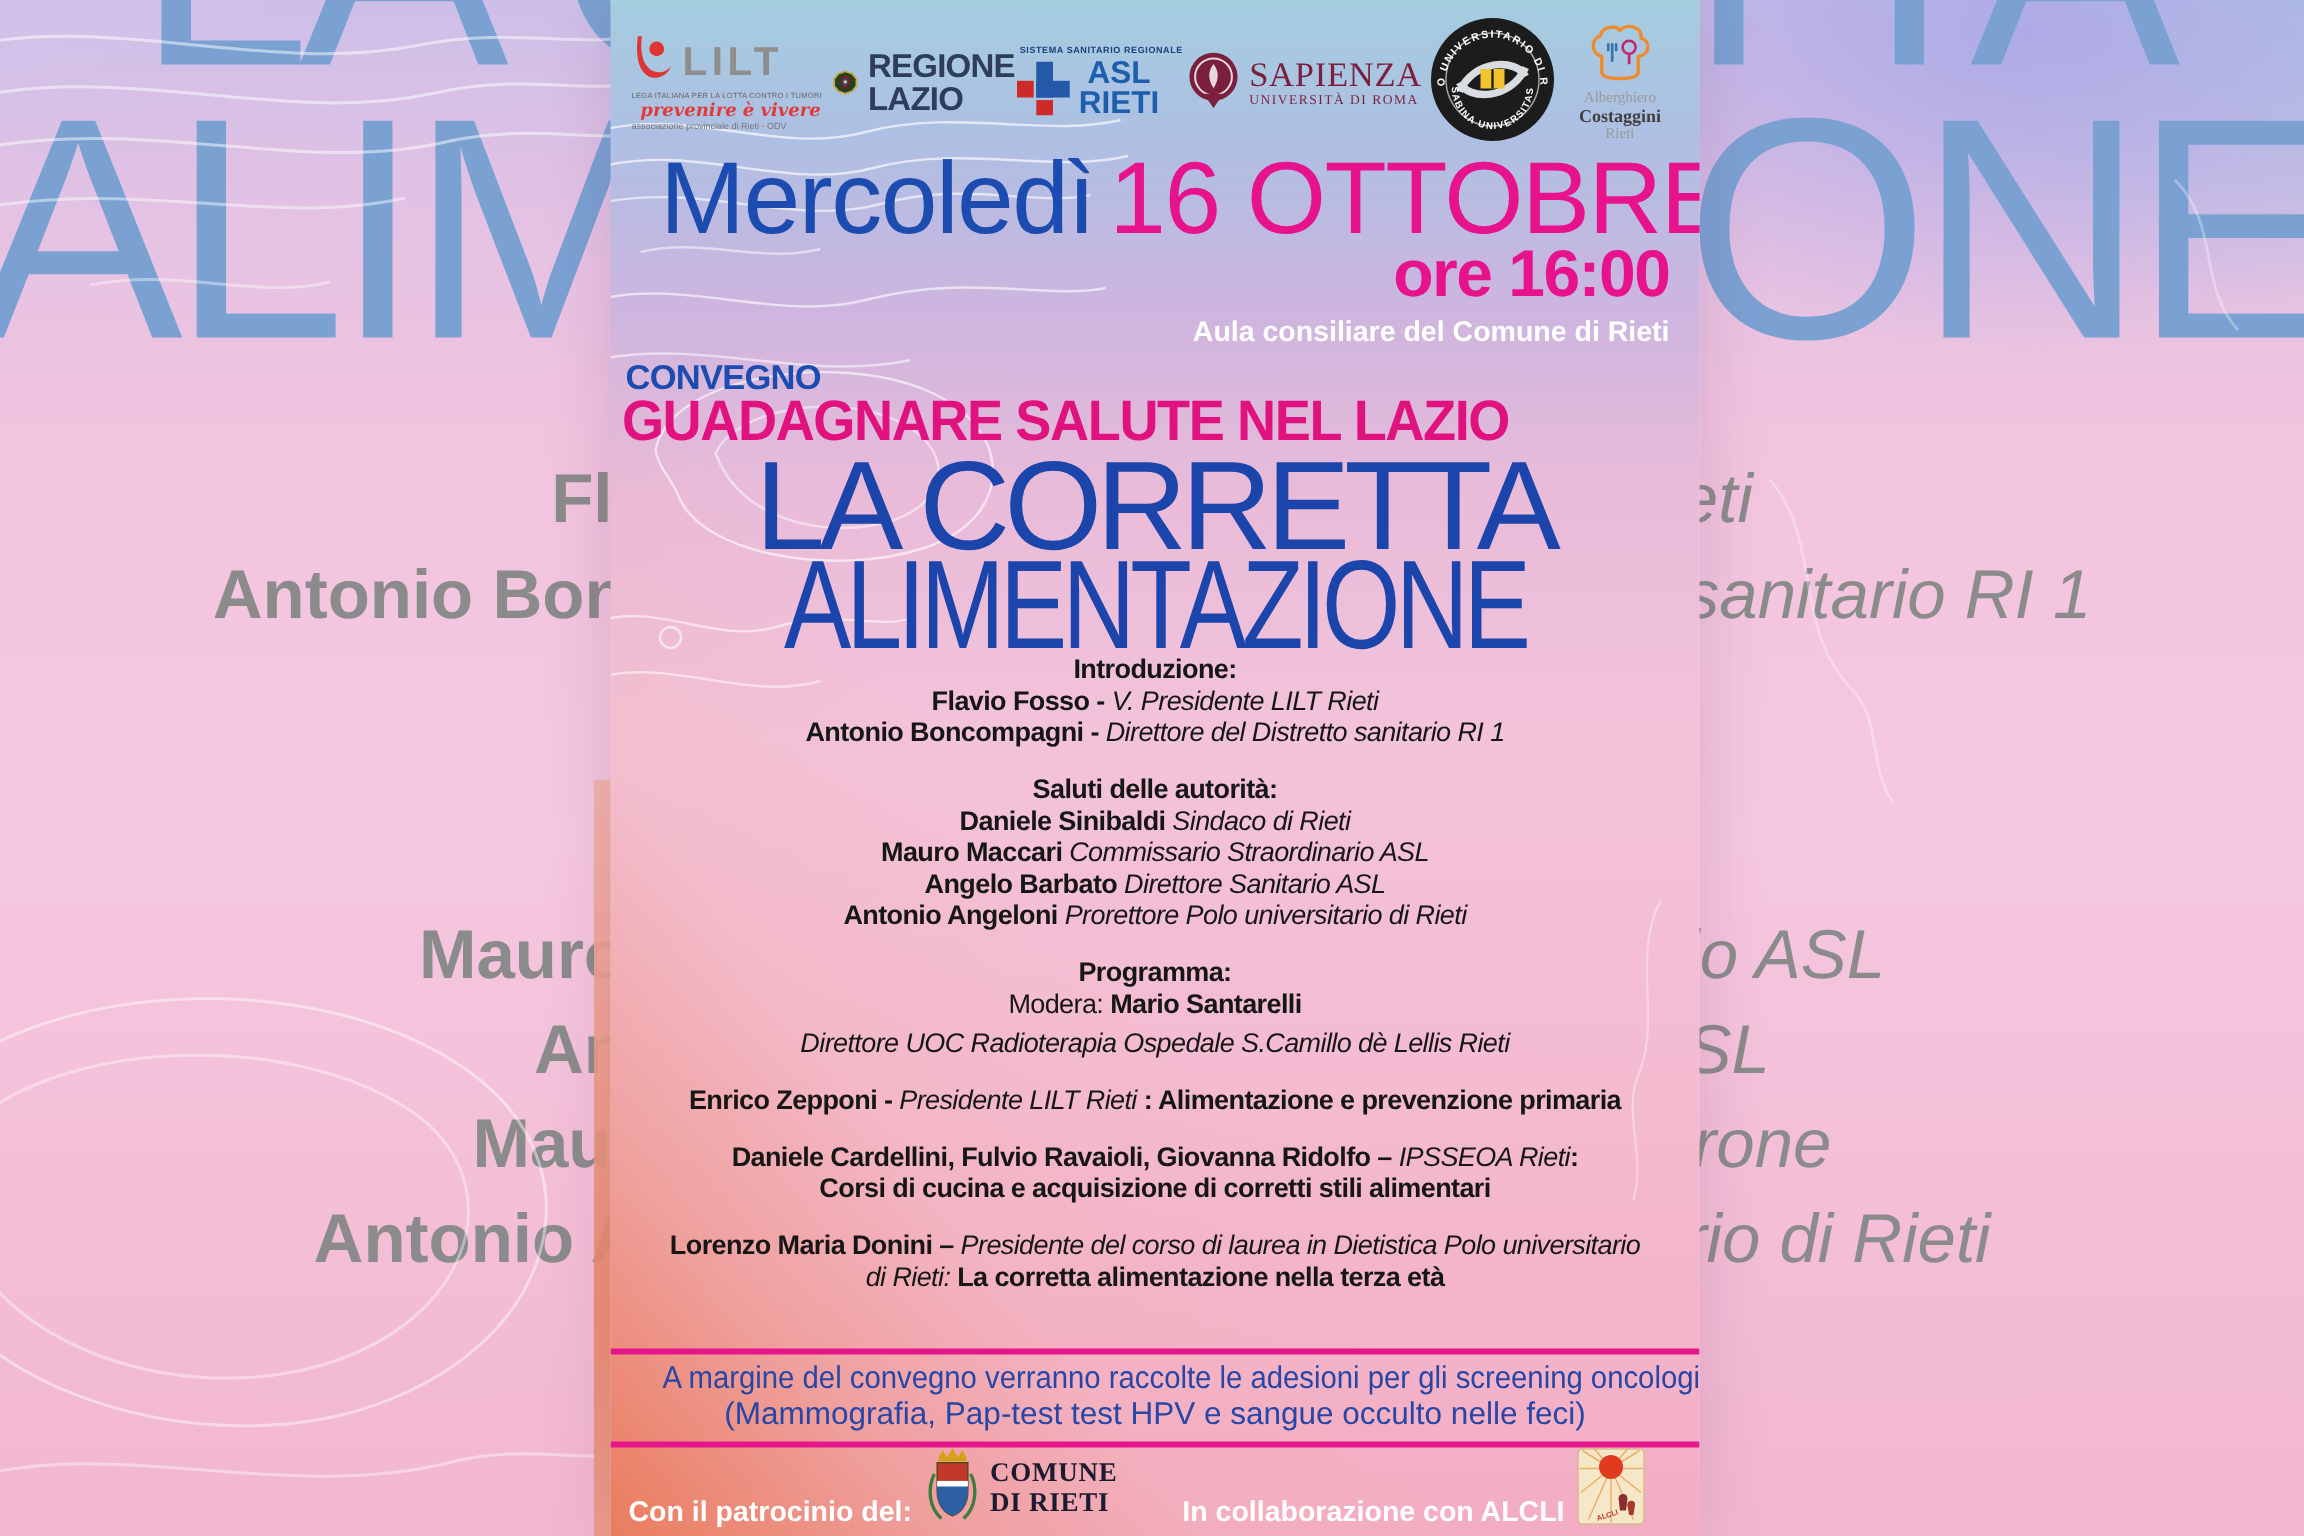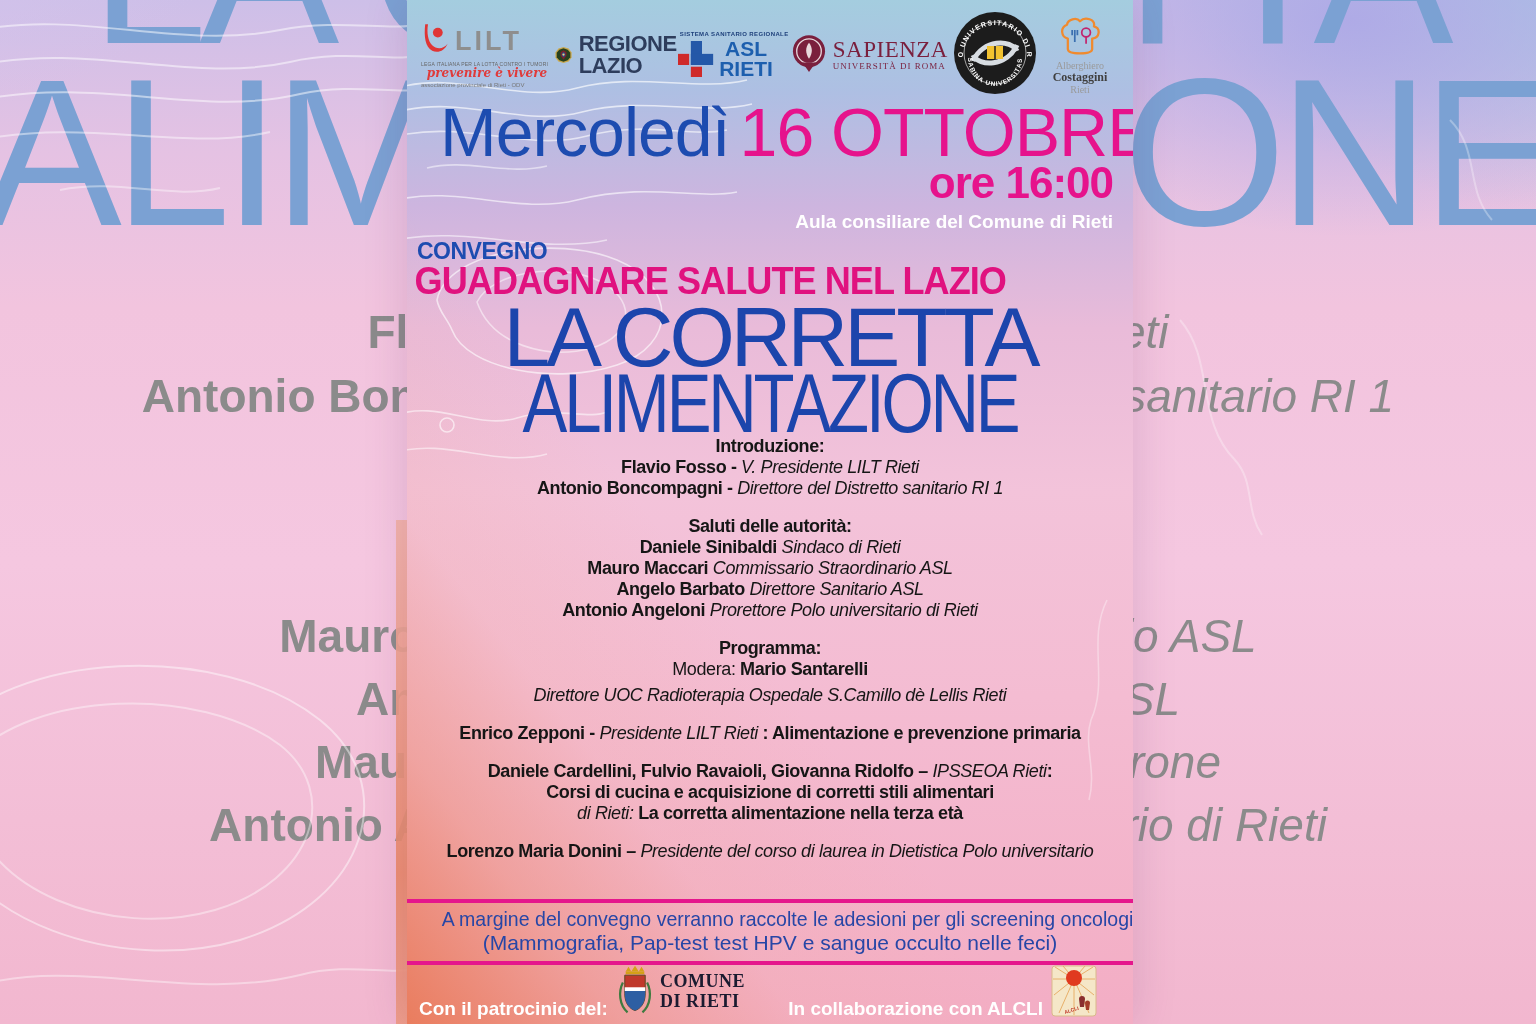--- a/index.html
+++ b/index.html
@@ -271,22 +271,22 @@
         <div class="line"><span class="run-b">Daniele Sinibaldi </span><span class="run-i">Sindaco di Rieti</span></div>
         <div class="line"><span class="run-b">Mauro Maccari </span><span class="run-i">Commissario Straordinario ASL</span></div>
         <div class="line"><span class="run-b">Angelo Barbato </span><span class="run-i">Direttore Sanitario ASL</span></div>
         <div class="line"><span class="run-b">Antonio Angeloni </span><span class="run-i">Prorettore Polo universitario di Rieti</span></div>
         <div class="line gap"><span class="run-b">Programma:</span></div>
         <div class="line"><span class="run-r">Modera: </span><span class="run-b">Mario Santarelli</span></div>
         <div class="line gap-sm"><span class="run-i">Direttore UOC Radioterapia Ospedale S.Camillo dè Lellis Rieti</span></div>
         <div class="line gap"><span class="run-b">Enrico Zepponi - </span><span class="run-i">Presidente LILT Rieti </span><span class="run-b">: Alimentazione e prevenzione primaria</span></div>
         <div class="line gap"><span class="run-b">Daniele Cardellini, Fulvio Ravaioli, Giovanna Ridolfo – </span><span class="run-i">IPSSEOA Rieti</span><span class="run-b">:</span></div>
         <div class="line"><span class="run-b">Corsi di cucina e acquisizione di corretti stili alimentari</span></div>
+        <div class="line gap"><span class="run-b">Lorenzo Maria Donini – </span><span class="run-i">Presidente del corso di laurea in Dietistica Polo universitario</span></div>
         <div class="line"><span class="run-i">di Rieti: </span><span class="run-b">La corretta alimentazione nella terza età</span></div>
-        <div class="line gap"><span class="run-b">Lorenzo Maria Donini – </span><span class="run-i">Presidente del corso di laurea in Dietistica Polo universitario</span></div>
       </div>
 
     <div class="banner">
         <div class="line" style="transform: scaleX(0.930171);"><span class="run-r">A margine del convegno verranno raccolte le adesioni per gli screening oncologici</span></div>
         <div class="line"><span class="run-r">(Mammografia, Pap-test test HPV e sangue occulto nelle feci)</span></div>
       </div>
 
     <div class="footer">
       <span class="patronage">Con il patrocinio del:</span>
       <div class="comune-group">

